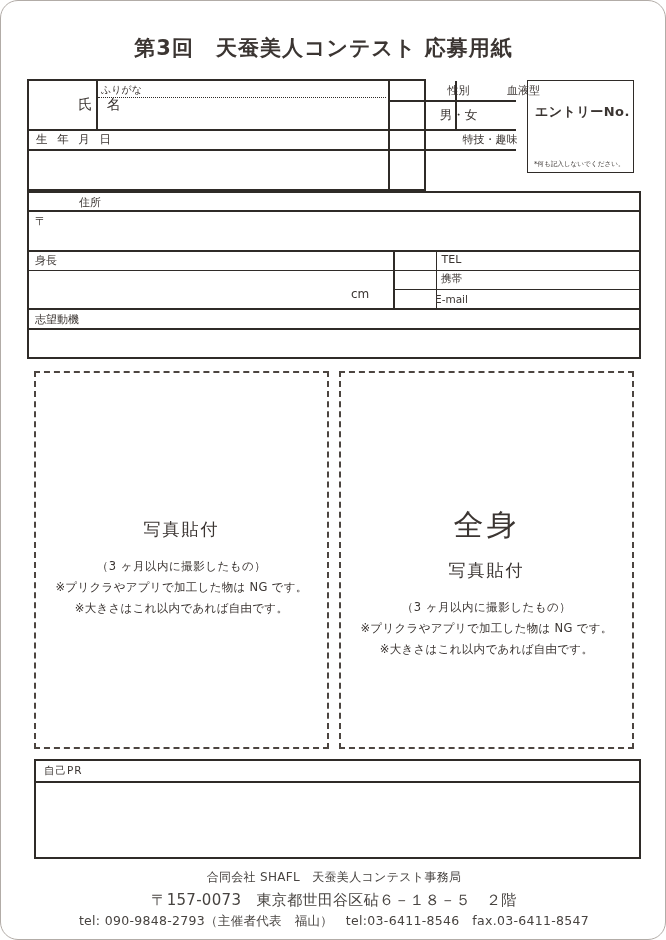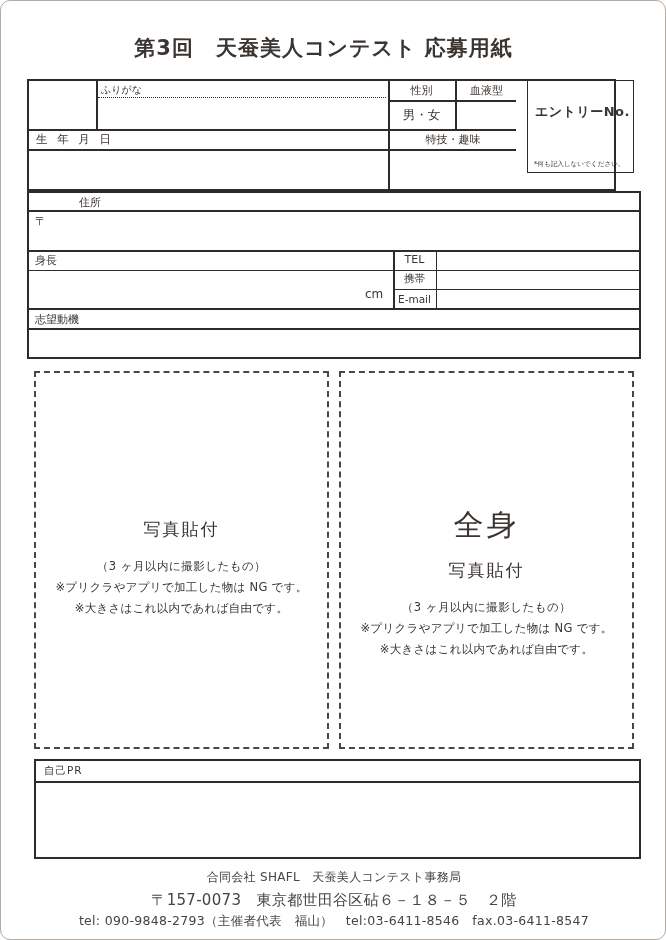--- a/index.html
+++ b/index.html
@@ -1,25 +1,25 @@
 <!DOCTYPE html>
 <html style="--ink: #3b3532; --line: #2f2b28; --dash: #4c4540; --page-border: #b2aca7; --footer-text: #474340;"><head>
 <meta charset="utf-8">
 <style>
   html,body{margin:0;padding:0;background:#fff;}
   .page{
     position:relative;width:666px;height:940px;background:#fff;
-    border:1px solid var(--page-border,#b2aca7);border-radius:10px;box-sizing:border-box;
+    border:1px solid var(--page-border,#b2aca7);border-radius:18px;box-sizing:border-box;
     overflow:hidden;color:var(--ink,#3b3532);
     font-family:"DejaVu Sans","Liberation Sans",sans-serif;
   }
   .abs{position:absolute;}
   .hl{position:absolute;background:var(--line,#2f2b28);}
   .vl{position:absolute;background:var(--line,#2f2b28);}
-  .cc{display:flex;align-items:center;justify-content:center;}
+  .cc{display:flex;align-items:center;justify-content:center;margin-left:37px;}
   .box{position:absolute;border:2px solid var(--line,#2f2b28);box-sizing:border-box;}
   .fld{position:absolute;background:transparent;}
   .title{
     position:absolute;left:0;top:33px;width:645px;text-align:center;
     font-size:21px;font-weight:700;letter-spacing:1px;
   }
   .lbl{position:absolute;white-space:nowrap;}
   .dotted{position:absolute;border-bottom:1.5px dotted var(--line,#2f2b28);}
   .photo-box{
     position:absolute;top:370px;width:295px;height:378px;
@@ -35,31 +35,32 @@
   .entry-note{position:absolute;left:6px;bottom:3px;font-size:10px;transform:scale(.66);transform-origin:left bottom;white-space:nowrap;}
   .footer-line{position:absolute;left:0;width:666px;text-align:center;color:var(--footer-text,#474340);letter-spacing:.3px;}
 </style>
 </head>
 <body>
 
 <div class="page">
 
   <div class="title">第3回　天蚕美人コンテスト 応募用紙</div>
 
-  <div class="box" style="left:26px;top:78px;width:589px;height:112px;">
+  <div class="box" style="left:26px;top:78px;width:399px;height:112px;">
 
     <div class="vl" style="left:67px;top:0;width:2px;height:48px;"></div>
     <div class="hl" style="left:0;top:48px;width:487px;height:2px;"></div>
     <div class="hl" style="left:0;top:68px;width:487px;height:1.5px;"></div>
     <div class="vl" style="left:359px;top:0;width:2px;height:108px;"></div>
     <div class="vl" style="left:426px;top:0;width:1.5px;height:48px;"></div>
     <div class="hl" style="left:359px;top:19px;width:128px;height:1.5px;"></div>
     <div class="dotted" style="left:69px;top:16px;width:288px;"></div>
 
     <div class="lbl" style="left:72px;top:2px;font-size:10px;">ふりがな</div>
+    <div class="abs cc" style="left:0;top:0;width:67px;height:48px;font-size:14px;letter-spacing:5px;padding-left:5px;box-sizing:border-box;">氏 名</div>
     <div class="abs cc" style="left:359px;top:0;width:67px;height:19px;font-size:11px;">性別</div>
     <div class="abs cc" style="left:426px;top:0;width:63px;height:19px;font-size:11px;">血液型</div>
     <div class="abs cc" style="left:359px;top:20px;width:67px;height:28px;font-size:12.5px;">男・女</div>
     <div class="lbl" style="left:7px;top:51px;font-size:11.5px;letter-spacing:3px;">生 年 月 日</div>
     <div class="abs cc" style="left:359px;top:49px;width:130px;height:19px;font-size:11px;">特技・趣味</div>
 
 
     <div class="fld" style="left:69px;top:0;width:288px;height:17px;"></div>
     <div class="fld" style="left:69px;top:19px;width:288px;height:28px;"></div>
     <div class="fld" style="left:428px;top:21px;width:60px;height:26px;"></div>
@@ -79,21 +80,21 @@
     <div class="hl" style="left:0;top:76.5px;width:610px;height:1.2px;"></div>
     <div class="hl" style="left:364px;top:96px;width:246px;height:1.2px;"></div>
     <div class="vl" style="left:364px;top:57px;width:1.5px;height:58px;"></div>
     <div class="vl" style="left:407px;top:57px;width:1.2px;height:58px;"></div>
     <div class="hl" style="left:0;top:115px;width:610px;height:2px;"></div>
     <div class="hl" style="left:0;top:135px;width:610px;height:1.5px;"></div>
 
     <div class="lbl" style="left:6px;top:2px;font-size:11px;margin-left:44px;">住所</div>
     <div class="lbl" style="left:6px;top:21px;font-size:11.5px;">〒</div>
     <div class="lbl" style="left:6px;top:60px;font-size:11px;">身長</div>
-    <div class="lbl" style="left:336px;top:94px;font-size:12px;">cm</div>
+    <div class="lbl" style="left:322px;top:94px;font-size:12px;">cm</div>
     <div class="abs cc" style="left:364px;top:57px;width:43px;height:19.5px;font-size:11px;">TEL</div>
     <div class="abs cc" style="left:364px;top:76.5px;width:43px;height:19.5px;font-size:10.5px;">携帯</div>
     <div class="abs cc" style="left:364px;top:96px;width:43px;height:19px;font-size:10.5px;">E-mail</div>
     <div class="lbl" style="left:6px;top:119px;font-size:11px;">志望動機</div>
 
     <div class="fld" style="left:2px;top:19px;width:606px;height:37px;"></div>
     <div class="fld" style="left:2px;top:78px;width:358px;height:36px;"></div>
     <div class="fld" style="left:409px;top:58px;width:199px;height:18px;"></div>
     <div class="fld" style="left:409px;top:78px;width:199px;height:17px;"></div>
     <div class="fld" style="left:409px;top:97px;width:199px;height:17px;"></div>

